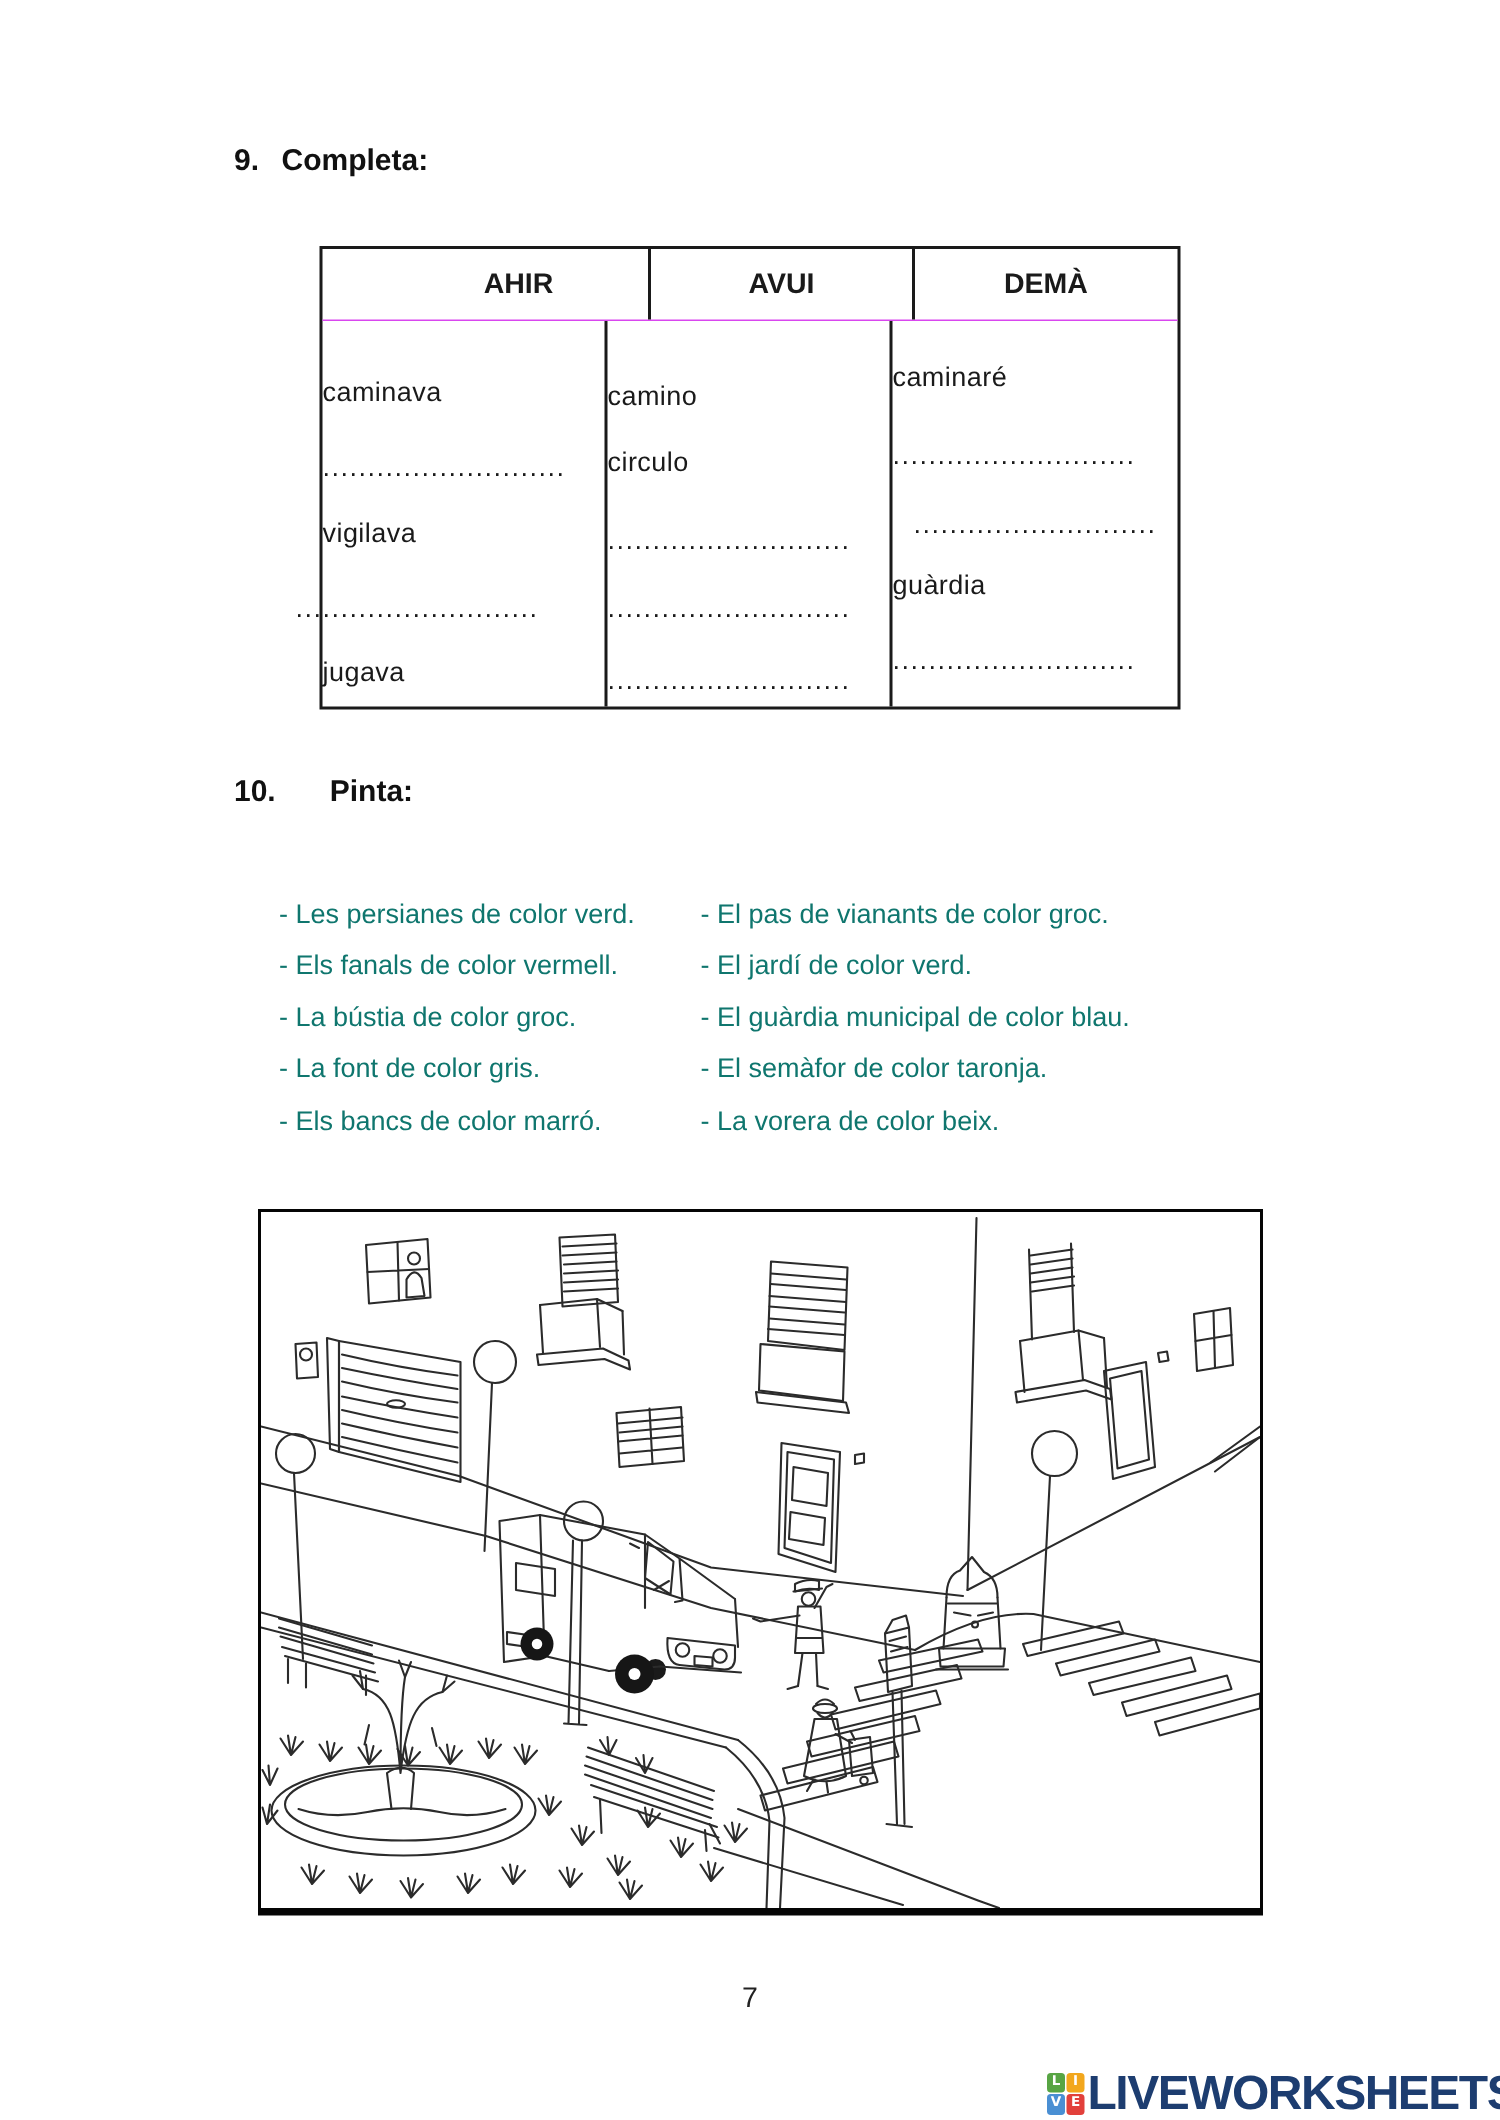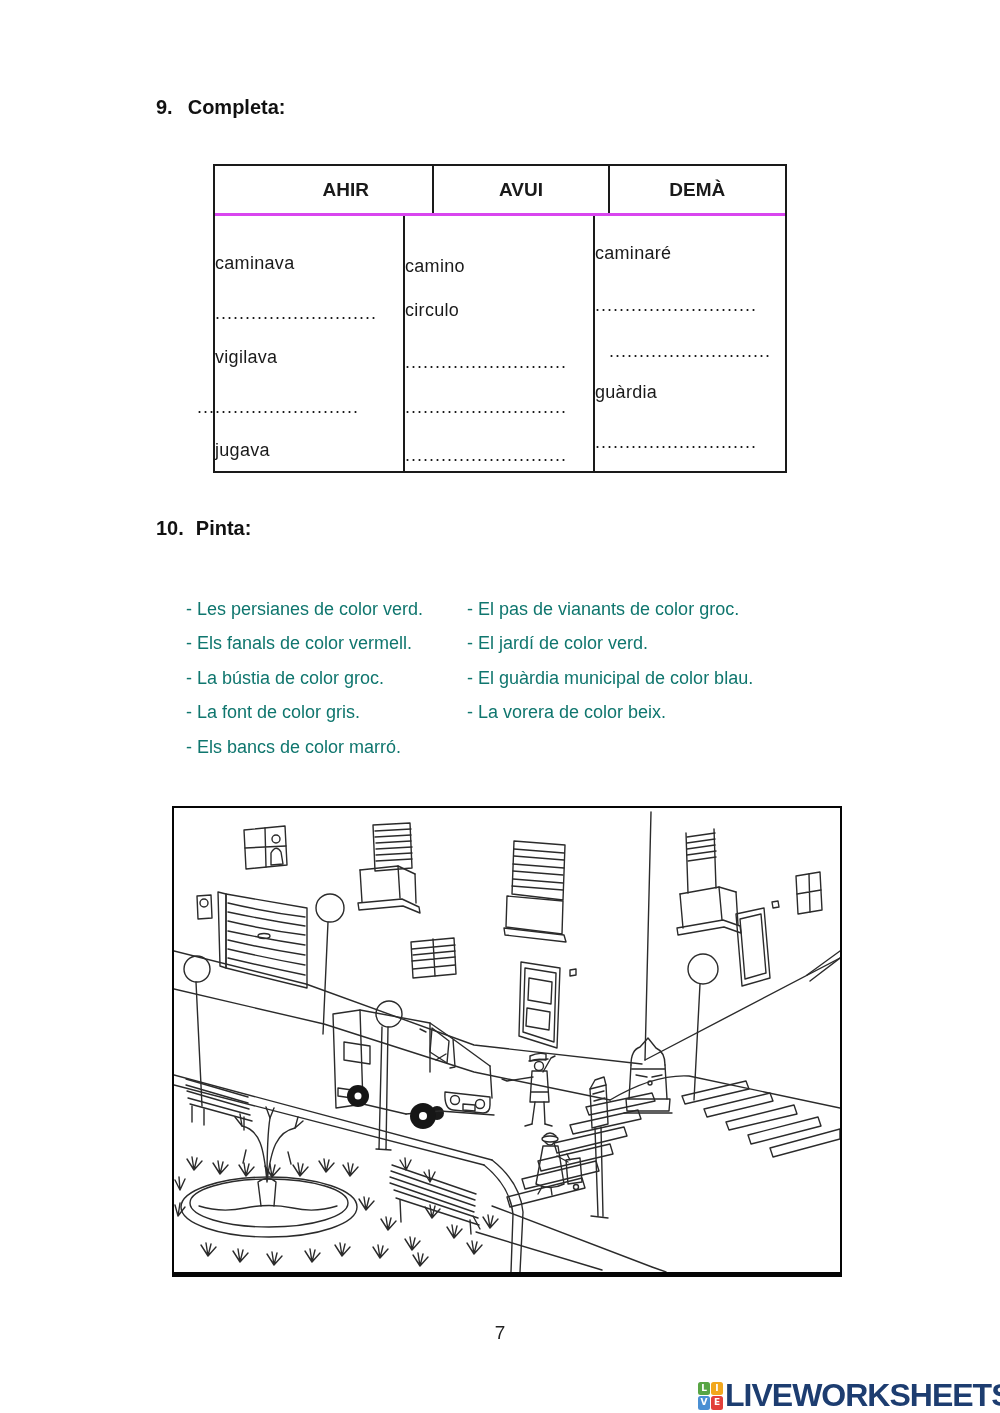--- a/index.html
+++ b/index.html
@@ -4,28 +4,28 @@
 <style>
   html,body{margin:0;padding:0;background:#ffffff;}
   #page{
     position:relative;width:1000px;height:1413px;background:#ffffff;
     font-family:"Liberation Sans",sans-serif;color:#1a1a1a;overflow:hidden;
   }
   .heading{position:absolute;display:flex;font-weight:bold;font-size:20px;color:#111;}
   .heading .num{margin-right:15px;}
   #heading9{left:156px;top:96px;}
   #heading10{left:156px;top:517px;}
-  #heading10 .num{margin-right:12px;}
+  #heading10 .num{margin-right:36px;}
 
   
   #verb-table{
     position:absolute;left:213px;top:164px;width:574px;height:309px;
     border:2px solid #1a1a1a;box-sizing:border-box;display:flex;flex-direction:column;
   }
-  .thead{display:flex;height:47px;border-bottom:3px solid #d946ef;padding-left:44px;}
+  .thead{display:flex;height:47px;border-bottom:1px solid #d946ef;padding-left:44px;}
   .tbody{display:flex;flex:1;}
   .th,.tcol{width:33.333%;box-sizing:border-box;}
   .th{display:flex;align-items:center;justify-content:center;font-weight:bold;font-size:19px;}
   .th:not(:last-child),.tcol:not(:last-child){border-right:2px solid #1a1a1a;}
   .tcol{position:relative;font-size:18px;}
   .cellline{position:absolute;left:0;right:0;text-align:left;line-height:22px;letter-spacing:.3px;}
   .dotline{letter-spacing:1px;}
   .shift-l{transform:translateX(-18px);}
   .shift-r{transform:translateX(14px);}
 
@@ -104,20 +104,21 @@
     <div>- Les persianes de color verd.</div>
     <div>- Els fanals de color vermell.</div>
     <div>- La bústia de color groc.</div>
     <div>- La font de color gris.</div>
     <div>- Els bancs de color marró.</div>
   </div>
   <div class="pinta-list" id="pinta-right">
     <div>- El pas de vianants de color groc.</div>
     <div>- El jardí de color verd.</div>
     <div>- El guàrdia municipal de color blau.</div>
+    <div>- El semàfor de color taronja.</div>
     <div>- La vorera de color beix.</div>
   </div>
 
   <div id="scene">
     <svg width="666" height="464" viewBox="0 0 666 464" fill="none" stroke="#2b2b2b" stroke-width="1.4" stroke-linecap="round" stroke-linejoin="round">
 
       <g>
         <path d="M477,4 L471,252"></path>
         <path d="M0,143 L132,176 L300,237 L468,256"></path>
         <path d="M0,181 L150,216 L300,264 L436,292"></path>

